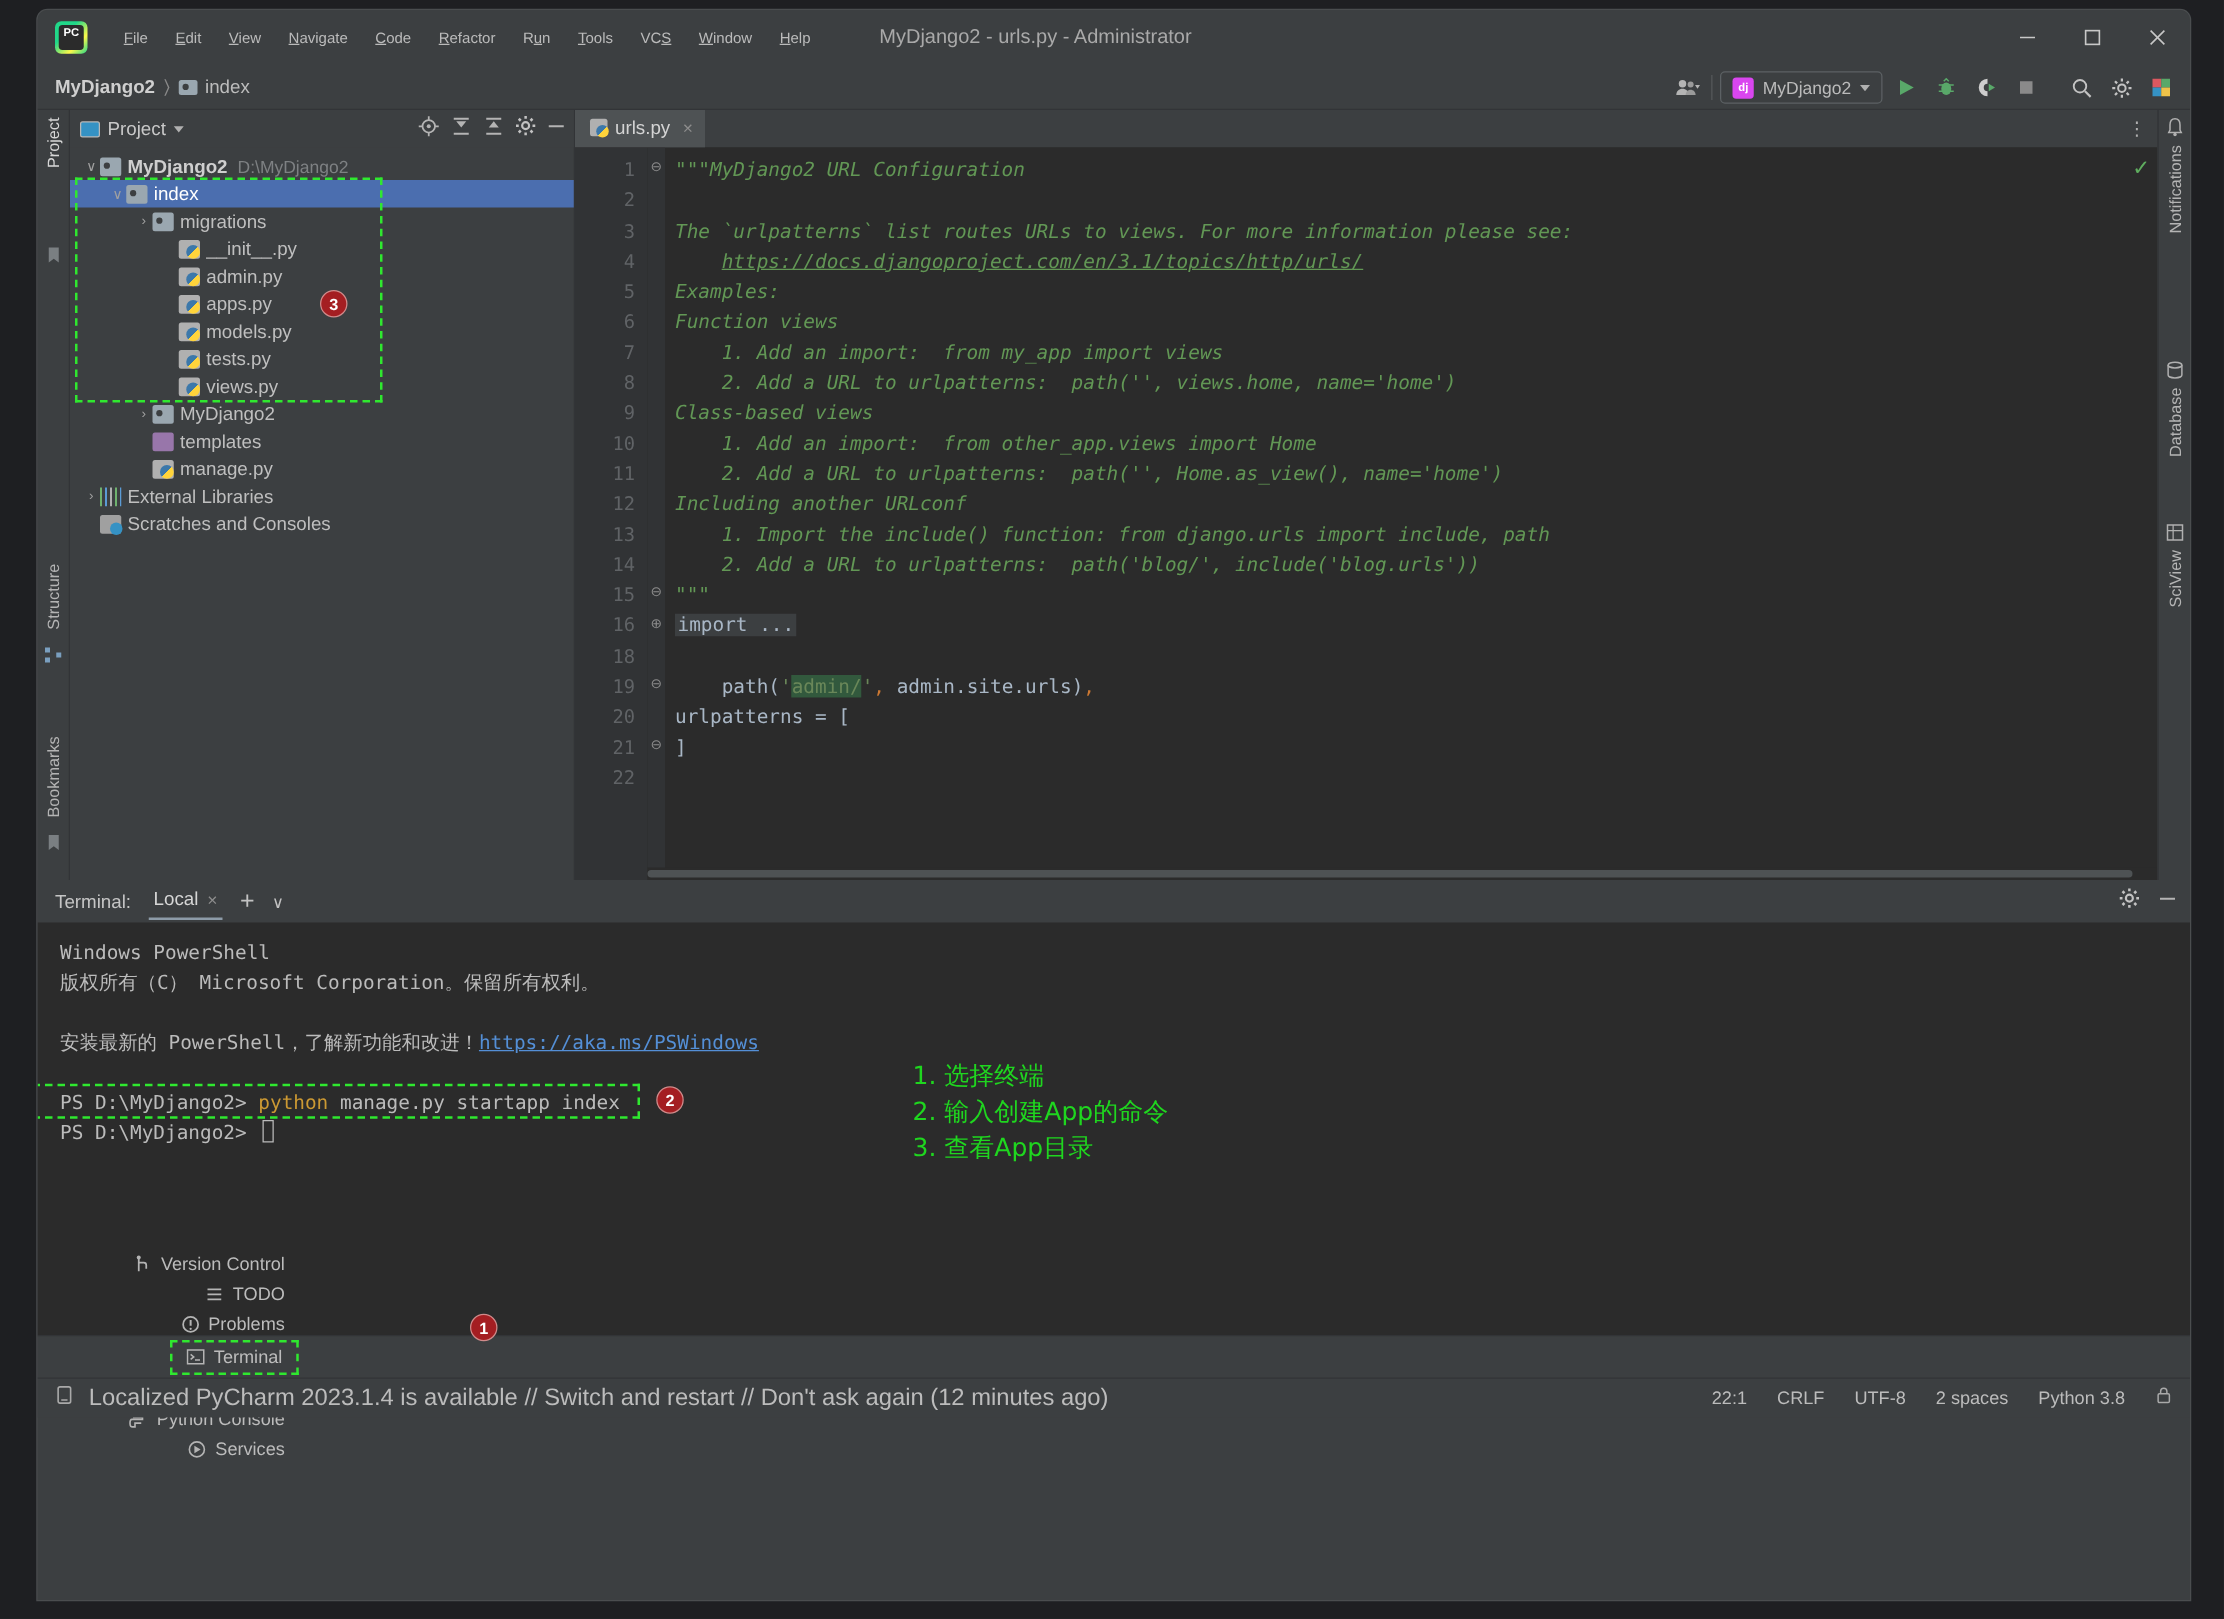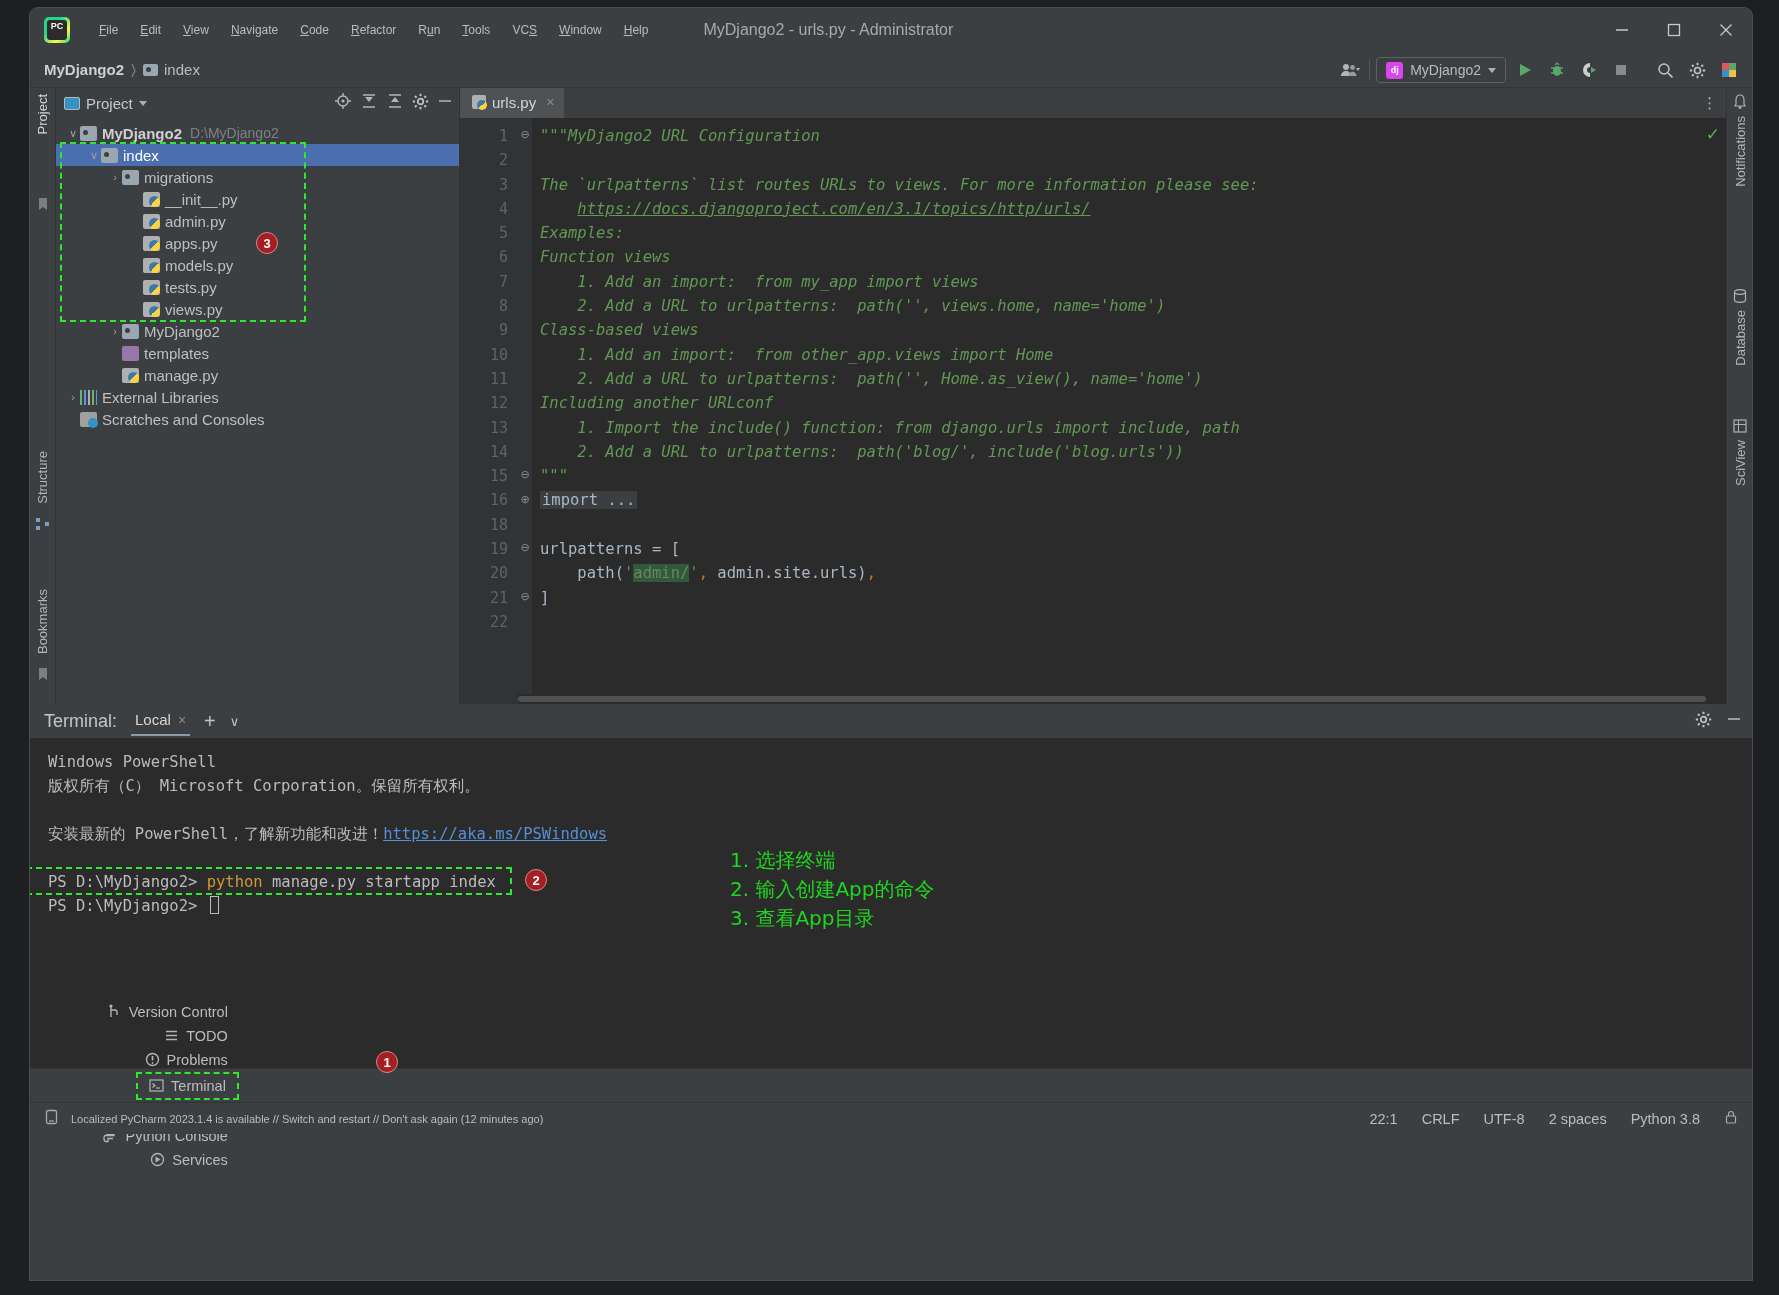--- a/index.html
+++ b/index.html
@@ -210,21 +210,21 @@
 
   
   #right-strip { width:26px; background:#3c3f41; border-left:1px solid #323437; position:relative; flex:none;}
 
   
   #terminal-wrap { background:#3c3f41; }
   #terminal-header {
     height:34px; display:flex; align-items:center; gap:2px;
     padding-left:14px; position:relative; background:#3c3f41;
   }
-  #terminal-header .tlbl { color:#c5c5c5; font-size:18px; margin-right:12px;}
+  #terminal-header .tlbl { color:#c5c5c5; font-size:15px; margin-right:12px;}
   #term-tab {
     display:flex;align-items:flex-end;gap:7px;
     color:#d6d6d6;font-size:15px; padding: 5px 4px 6px 4px;
     border-bottom:2px solid #8d9ba8;
   }
   #term-tab .xclose { color:#8d8d8d; font-size:14px;}
   #terminal-header .plus { color:#c2c2c2; font-size:20px; margin-left:12px; line-height:1;}
   #terminal-header .chev { color:#c2c2c2; font-size:13px; margin-left:12px;}
   #terminal-header-right { position:absolute; right:10px; display:flex; align-items:center; gap:14px;}
 
@@ -255,21 +255,21 @@
   }
   .btab { display:flex;align-items:center;gap:7px;color:#bcbcbc;font-size:14.5px;padding:4px 11px; white-space:nowrap;}
   .btab svg { display:block; }
   #terminal-tab-hl { border:2px dashed #2fe82f; }
 
   
   #statusbar {
     height:32px; background:#3c3f41; display:flex; align-items:center;
     padding-left:14px; position:relative; border-top:1px solid #323437;
   }
-  #status-msg { color:#bcbcbc; font-size:11px; margin-left:12px;}
+  #status-msg { color:#bcbcbc; font-size:19px; margin-left:12px;}
   #status-right { position:absolute; right:14px; display:flex; align-items:center; gap:24px; color:#bcbcbc; font-size:14.5px;}
 </style>
 </head>
 <body>
 
 <div id="window">
 
   <div id="titlebar">
     <div id="pc-logo"></div>
     <div id="menu-holder" style="display:flex;align-items:center;">
@@ -596,22 +596,22 @@
             <div class="cline"><span class="doc">    2. Add a URL to urlpatterns:  path('', views.home, name='home')</span></div>
             <div class="cline"><span class="doc">Class-based views</span></div>
             <div class="cline"><span class="doc">    1. Add an import:  from other_app.views import Home</span></div>
             <div class="cline"><span class="doc">    2. Add a URL to urlpatterns:  path('', Home.as_view(), name='home')</span></div>
             <div class="cline"><span class="doc">Including another URLconf</span></div>
             <div class="cline"><span class="doc">    1. Import the include() function: from django.urls import include, path</span></div>
             <div class="cline"><span class="doc">    2. Add a URL to urlpatterns:  path('blog/', include('blog.urls'))</span></div>
             <div class="cline"><span class="doc">"""</span></div>
             <div class="cline"><span class="fold-import">import ...</span></div>
             <div class="cline">&nbsp;</div>
+            <div class="cline"><span class="punct">    path(</span><span class="str">'</span><span class="strhl">admin/</span><span class="str">'</span><span class="comma">,</span><span class="punct"> admin.site.urls)</span><span class="comma">,</span></div>
             <div class="cline"><span class="punct">urlpatterns = [</span></div>
-            <div class="cline"><span class="punct">    path(</span><span class="str">'</span><span class="strhl">admin/</span><span class="str">'</span><span class="comma">,</span><span class="punct"> admin.site.urls)</span><span class="comma">,</span></div>
             <div class="cline"><span class="punct">]</span></div>
             <div class="cline">&nbsp;</div>
           </div>
         <div id="editor-vscroll-mark">✓</div>
         <div id="hscroll">
             <div id="hscroll-thumb"></div>
           </div>
       </div>
     </div>
 

